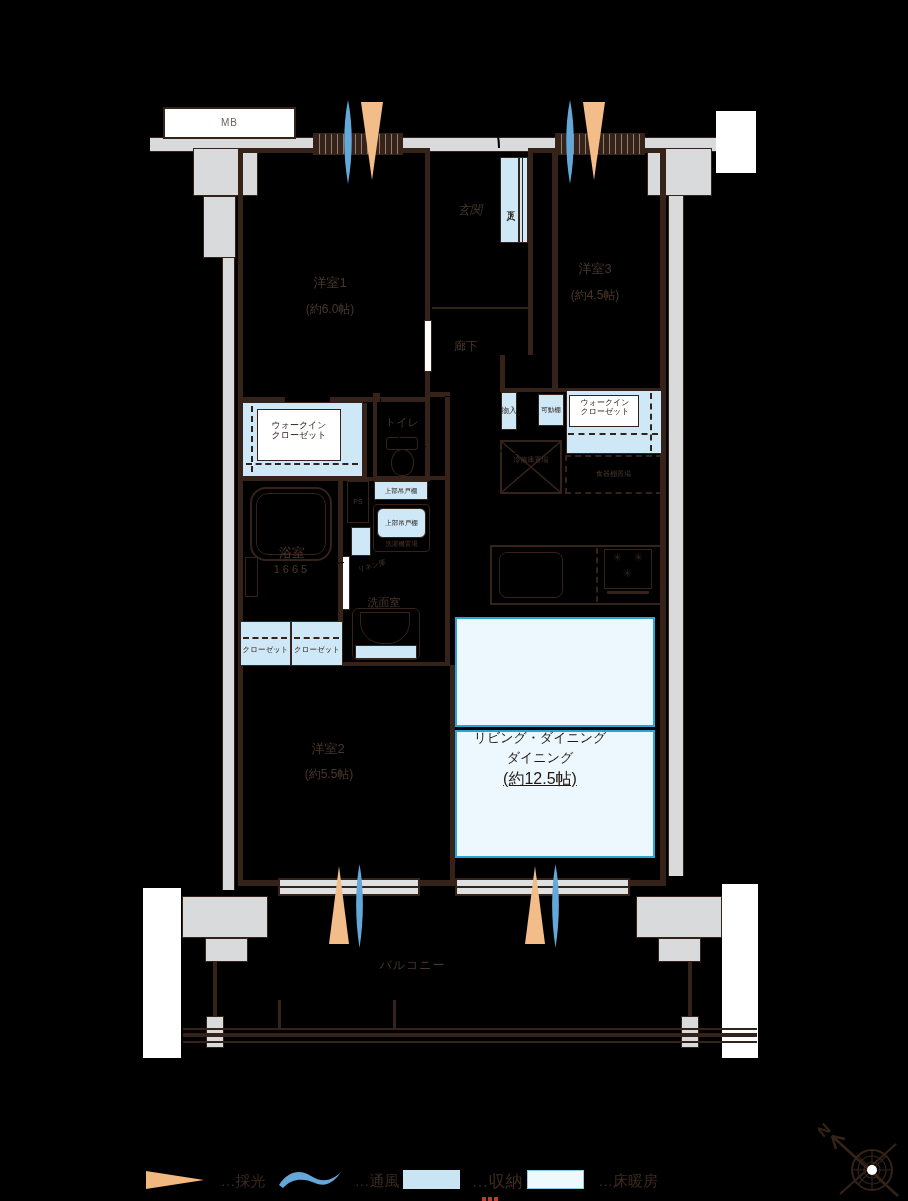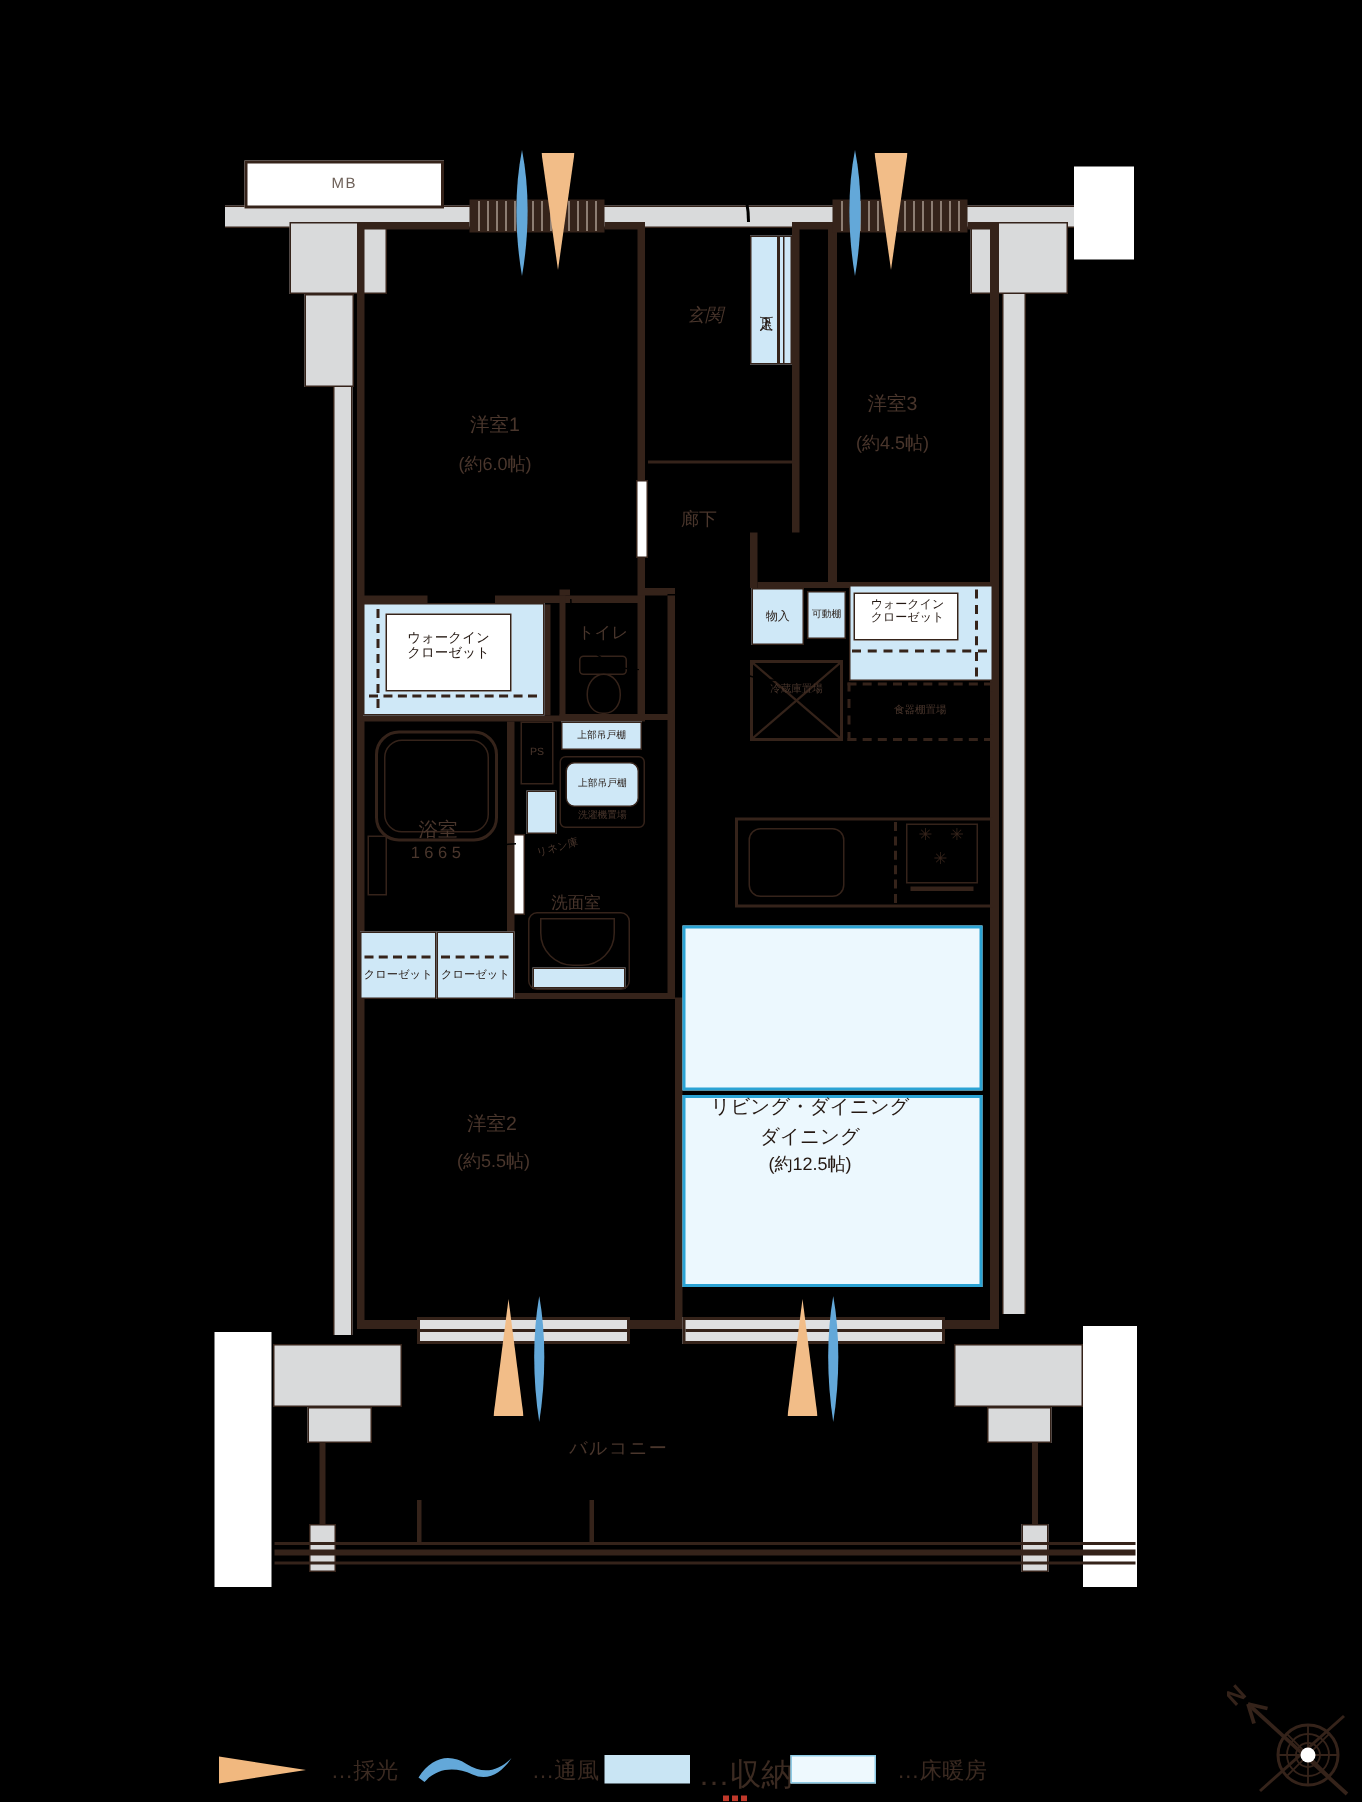--- a/index.html
+++ b/index.html
@@ -106,21 +106,21 @@
     <div>ウォークイン</div>
     <div>クローゼット</div>
   </div>
 
   <div class="bl" style="left:500px;top:157px;width:28px;height:86px;">
     <div class="abs" style="left:17px;top:0;width:1.5px;height:100%;background:var(--wall);"></div>
     <div class="abs" style="left:21px;top:0;width:1px;height:100%;background:var(--wall);"></div>
   </div>
   <div class="dlbl" style="left:501px;top:172px;width:14px;height:64px;font-size:9px;writing-mode:vertical-rl;text-orientation:upright;">下足入</div>
 
-  <div class="bl cen dlbl" style="left:501px;top:392px;width:35px;height:38px;font-size:8px;">物入</div>
+  <div class="bl cen dlbl" style="left:501px;top:392px;width:16px;height:38px;font-size:8px;">物入</div>
   <div class="bl cen dlbl" style="left:538px;top:394px;width:26px;height:32px;font-size:6.5px;border-width:1px;">可動棚</div>
 
   <div class="bl cen dlbl" style="left:374px;top:481px;width:54px;height:19px;font-size:6.5px;border-width:1px;">上部吊戸棚</div>
   <div class="outl" style="left:373px;top:504px;width:57px;height:48px;border-radius:4px;"></div>
   <div class="bl cen dlbl" style="left:377px;top:508px;width:49px;height:30px;font-size:6.5px;border-radius:6px;">上部吊戸棚</div>
   <div class="lbl" style="left:373px;top:540px;width:57px;font-size:6.5px;">洗濯機置場</div>
 
   <div class="bl" style="left:351px;top:527px;width:20px;height:29px;"></div>
   <div class="lbl" style="left:348px;top:562px;width:48px;font-size:7px;transform:rotate(-16deg);">リネン庫</div>
 
@@ -246,37 +246,37 @@
   <div class="lbl" style="left:564px;top:262px;width:62px;font-size:13px;">洋室3</div>
   <div class="lbl" style="left:556px;top:289px;width:78px;font-size:12px;">(約4.5帖)</div>
   <div class="lbl" style="left:297px;top:742px;width:62px;font-size:13px;">洋室2</div>
   <div class="lbl" style="left:290px;top:768px;width:78px;font-size:12px;">(約5.5帖)</div>
   <div class="lbl" style="left:446px;top:204px;width:48px;font-size:12px;font-style:italic;">玄関</div>
   <div class="lbl" style="left:444px;top:340px;width:44px;font-size:12px;">廊下</div>
   <div class="lbl" style="left:356px;top:596px;width:56px;font-size:11px;">洗面室</div>
   <div class="dlbl" style="left:458px;top:728px;width:164px;font-size:13px;line-height:1.5;">
     <div>リビング・ダイニング</div>
     <div>ダイニング</div>
-    <div style="font-size:12px;">(約12.5帖)</div>
+    <div style="font-size:16px;text-decoration:underline;">(約12.5帖)</div>
   </div>
 
   <div class="abs" style="left:146px;top:1170px;">
     <svg width="60" height="20" viewBox="0 0 60 20">
         <polygon points="0,1 0,19 58,10" fill="#f1b87f"></polygon>
       </svg>
     </div>
   <div class="lbl" style="left:210px;top:1172px;width:66px;font-size:15px;color:#3b2a21;">…採光</div>
   <div class="abs" style="left:278px;top:1168px;">
     <svg width="64" height="24" viewBox="0 0 64 24">
         <path d="M1,17 C10,3 22,1 33,8 C44,15 54,13 63,4 C57,13 48,20 37,15 C26,10 14,10 5,20 Z" fill="#63a8d9"></path>
       </svg>
     </div>
   <div class="lbl" style="left:344px;top:1172px;width:66px;font-size:15px;color:#3b2a21;">…通風</div>
   <div class="abs" style="left:403px;top:1170px;width:57px;height:19px;background:#c9e5f4;"></div>
-  <div class="lbl" style="left:464px;top:1172px;width:66px;font-size:21px;color:#3b2a21;">…収納</div>
+  <div class="lbl" style="left:464px;top:1172px;width:66px;font-size:17px;color:#3b2a21;">…収納</div>
   <div class="abs" style="left:527px;top:1170px;width:57px;height:19px;background:#eef9fe;border:1.5px solid #8ecbe6;box-sizing:border-box;"></div>
   <div class="lbl" style="left:587px;top:1172px;width:82px;font-size:15px;color:#3b2a21;">…床暖房</div>
 
   <div class="abs" style="left:482px;top:1197px;width:4px;height:4px;background:var(--red);"></div>
   <div class="abs" style="left:488px;top:1197px;width:4px;height:4px;background:var(--red);"></div>
   <div class="abs" style="left:494px;top:1197px;width:4px;height:4px;background:var(--red);"></div>
 
   <div class="abs" style="left:818px;top:1120px;">
     <svg width="86" height="80" viewBox="0 0 86 80">
       <g stroke="#35231a" fill="none">

